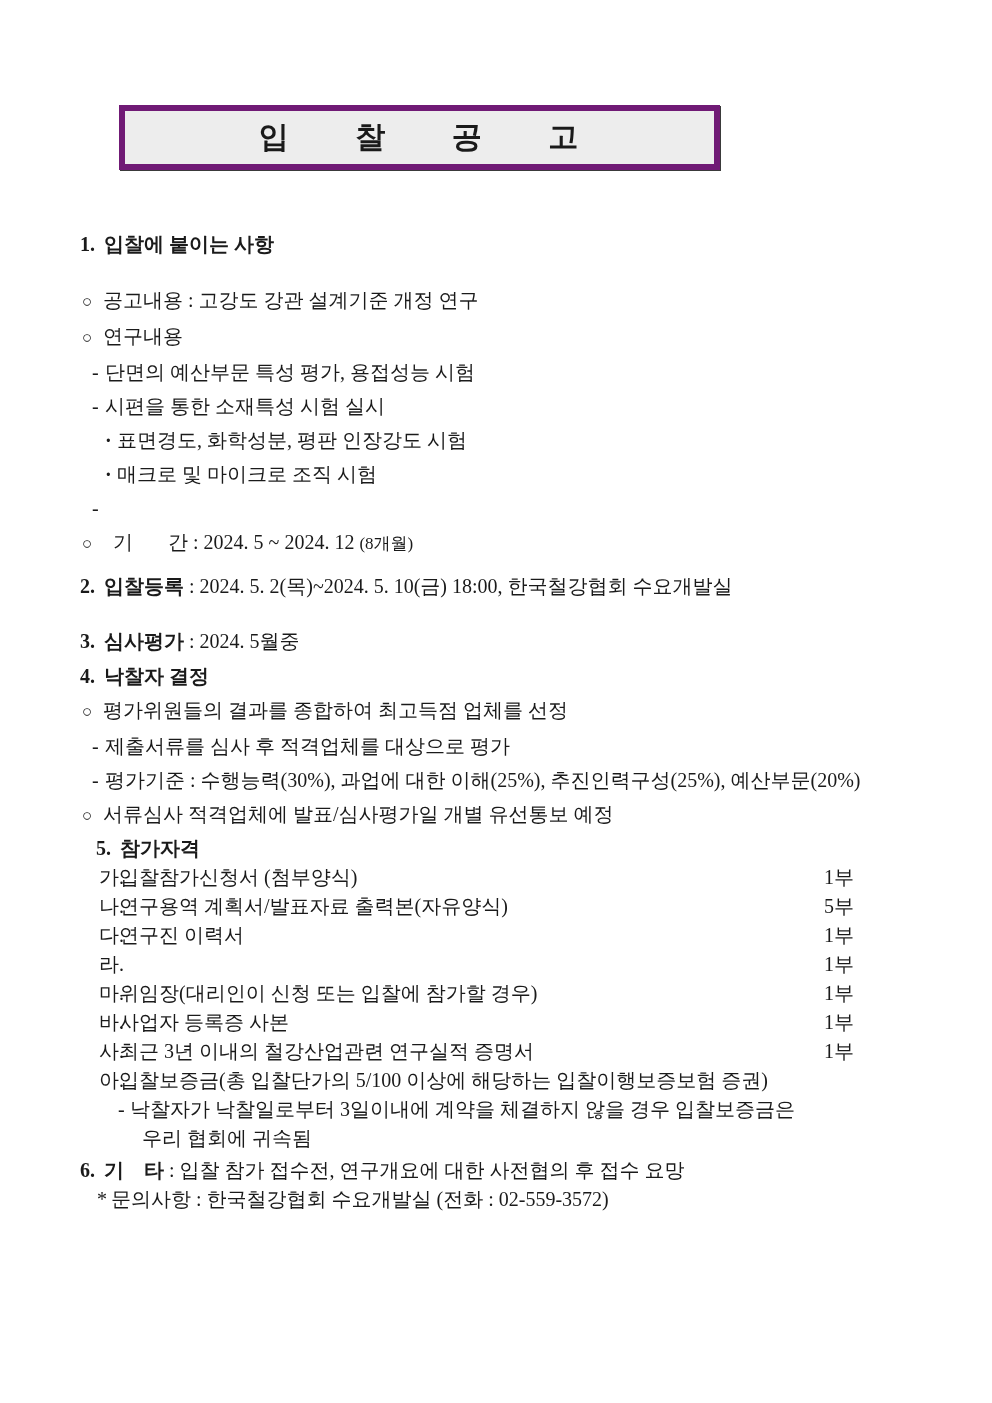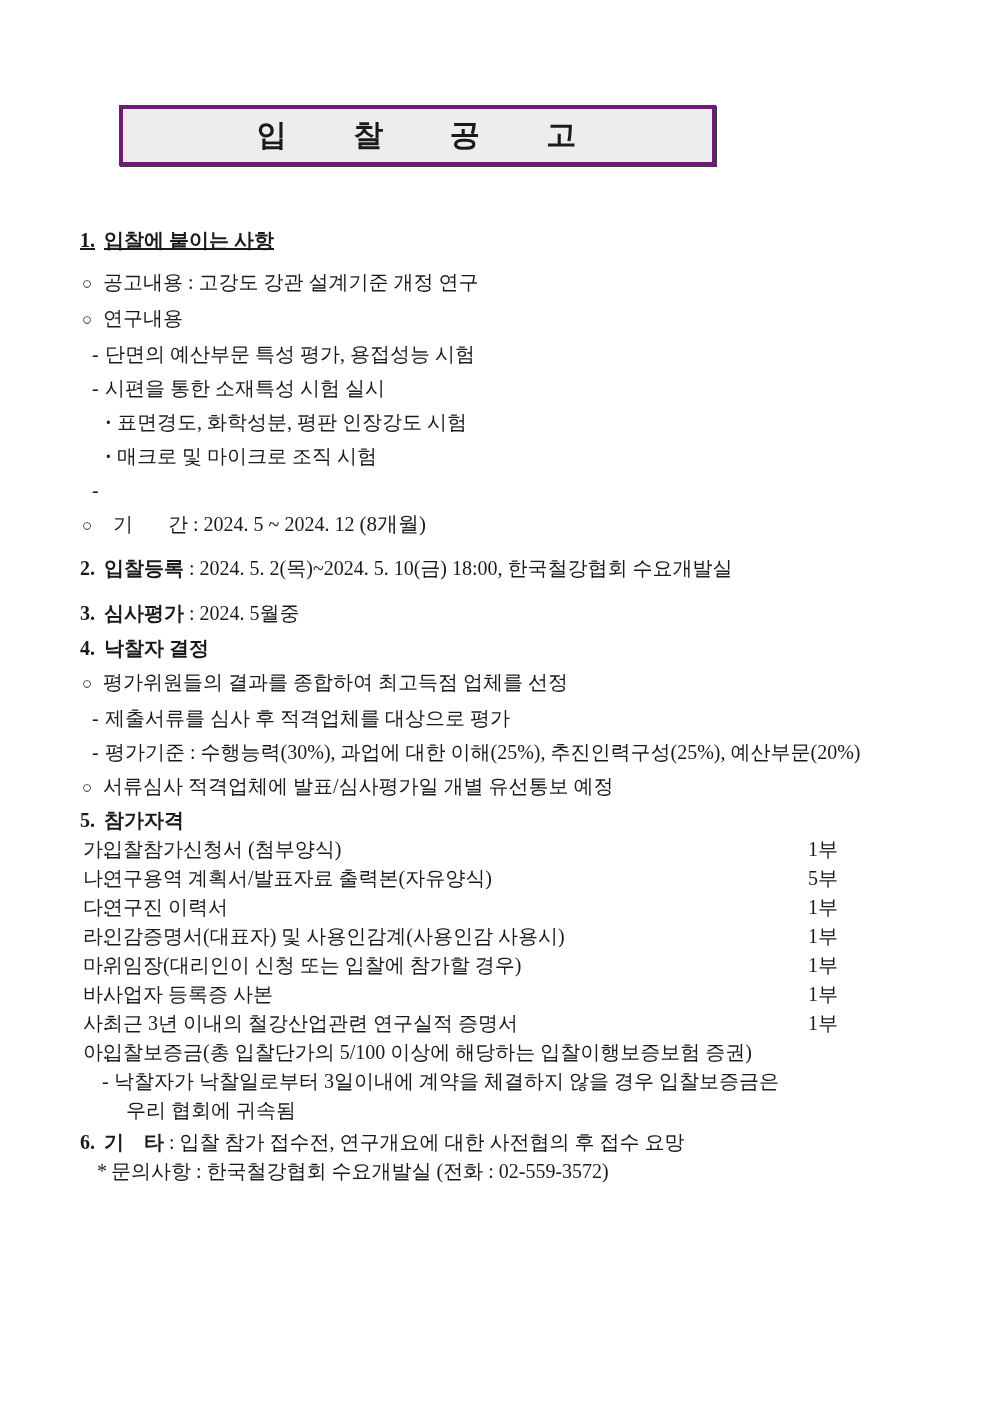--- a/index.html
+++ b/index.html
@@ -14,70 +14,70 @@
     overflow: hidden;
     box-sizing: border-box;
   }
   .content { padding: 0 40px 0 80px; box-sizing: border-box; }
 
   .title-box {
     margin: 105px 0 0 119px;
     width: 589px;
     height: 53px;
     background: #ededed;
-    border: 4px solid #701a75;
+    border: 6px solid #701a75;
     box-shadow: 1px 1px 0 #3a3a3a;
     display: flex;
     align-items: center;
     justify-content: center;
   }
   .title-box .title-text {
     font-weight: bold;
     font-size: 30px;
     letter-spacing: 2px;
     word-spacing: 55px;
     white-space: pre;
   }
 
   .section { }
   .s1 { margin-top: 57px; }
   .s2 { margin-top: 8px; }
-  .s3 { margin-top: 11px; }
+  .s3 { margin-top: 21px; }
   .s4 { margin-top: 1px; }
-  .s5 { margin-top: 0; }
+  .s5 { margin-top: 0; margin-left: 16px; }
   .s6 { margin-top: 2px; }
 
   .sec-heading {
     font-weight: bold;
     line-height: 34px;
     white-space: pre-wrap;
   }
   .s5 .sec-heading, .s6 .sec-heading { line-height: 30px; }
-  .s1 .sec-heading { margin-bottom: 8px; text-decoration: underline; }
+  .s1 .sec-heading { margin-bottom: 22px; }
   .sec-heading .hnum { margin-right: 9px; }
   .sec-heading .hrest { font-weight: normal; }
 
   .item {
     display: flex;
     align-items: baseline;
     line-height: 34px;
     white-space: pre-wrap;
   }
   .s5 .item, .s6 .item { line-height: 29px; }
   .item .marker { flex: none; display: inline-block; }
 
   .circle .marker { margin-left: 2px;  width: 21px; font-size: 17px; }
   .dash .marker   { margin-left: 12px; width: 13px; }
   .dot .marker    { margin-left: 25px; width: 12px; font-weight: bold; }
   .ga .marker     { margin-left: 3px;  width: 20px; }
   .s5dash .marker { margin-left: 22px; width: 12px; }
   .star .marker   { margin-left: 17px; width: 14px; }
   .cont           { padding-left: 46px; text-align: center; }
 
-  .item .small { font-size: 21px; text-align: right; }
+  .item .small { font-size: 17px; text-align: right; }
   .item .right { margin-left: auto; }
   .s5 .item { width: 758px; }
 </style>
 </head>
 <body>
 
 <div class="page">
   <div class="title-box">
     <span class="title-text">입 찰 공 고</span>
   </div>
@@ -105,21 +105,21 @@
           <div class="item circle"><span class="marker">○</span><span class="txt">평가위원들의 결과를 종합하여 최고득점 업체를 선정</span></div>
           <div class="item dash"><span class="marker">-</span><span class="txt">제출서류를 심사 후 적격업체를 대상으로 평가</span></div>
           <div class="item dash"><span class="marker">-</span><span class="txt">평가기준 : 수행능력(30%), 과업에 대한 이해(25%), 추진인력구성(25%), 예산부문(20%)</span></div>
           <div class="item circle"><span class="marker">○</span><span class="txt">서류심사 적격업체에 발표/심사평가일 개별 유선통보 예정</span></div>
         </section>
         <section class="section s5">
           <div class="sec-heading"><span class="hnum">5.</span><span class="hlabel">참가자격</span></div>
           <div class="item ga"><span class="marker">가.</span><span class="txt">입찰참가신청서 (첨부양식)</span><span class="right">1부</span></div>
           <div class="item ga"><span class="marker">나.</span><span class="txt">연구용역 계획서/발표자료 출력본(자유양식)</span><span class="right">5부</span></div>
           <div class="item ga"><span class="marker">다.</span><span class="txt">연구진 이력서</span><span class="right">1부</span></div>
-          <div class="item ga"><span class="marker">라.</span><span class="txt">인감증명서(대표자) 및 사용인감계(사용인감 사용시)</span><span class="right">1부</span></div>
+          <div class="item ga"><span class="marker">라.</span><span class="right">1부</span></div>
           <div class="item ga"><span class="marker">마.</span><span class="txt">위임장(대리인이 신청 또는 입찰에 참가할 경우)</span><span class="right">1부</span></div>
           <div class="item ga"><span class="marker">바.</span><span class="txt">사업자 등록증 사본</span><span class="right">1부</span></div>
           <div class="item ga"><span class="marker">사.</span><span class="txt">최근 3년 이내의 철강산업관련 연구실적 증명서</span><span class="right">1부</span></div>
           <div class="item ga"><span class="marker">아.</span><span class="txt">입찰보증금(총 입찰단가의 5/100 이상에 해당하는 입찰이행보증보험 증권)</span></div>
           <div class="item s5dash"><span class="marker">-</span><span class="txt">낙찰자가 낙찰일로부터 3일이내에 계약을 체결하지 않을 경우 입찰보증금은</span></div>
           <div class="item cont"><span class="txt">우리 협회에 귀속됨</span></div>
         </section>
         <section class="section s6">
           <div class="sec-heading"><span class="hnum">6.</span><span class="hlabel">기    타</span><span class="hrest"> : 입찰 참가 접수전, 연구개요에 대한 사전협의 후 접수 요망</span></div>
           <div class="item star"><span class="marker">*</span><span class="txt">문의사항 : 한국철강협회 수요개발실 (전화 : 02-559-3572)</span></div>

